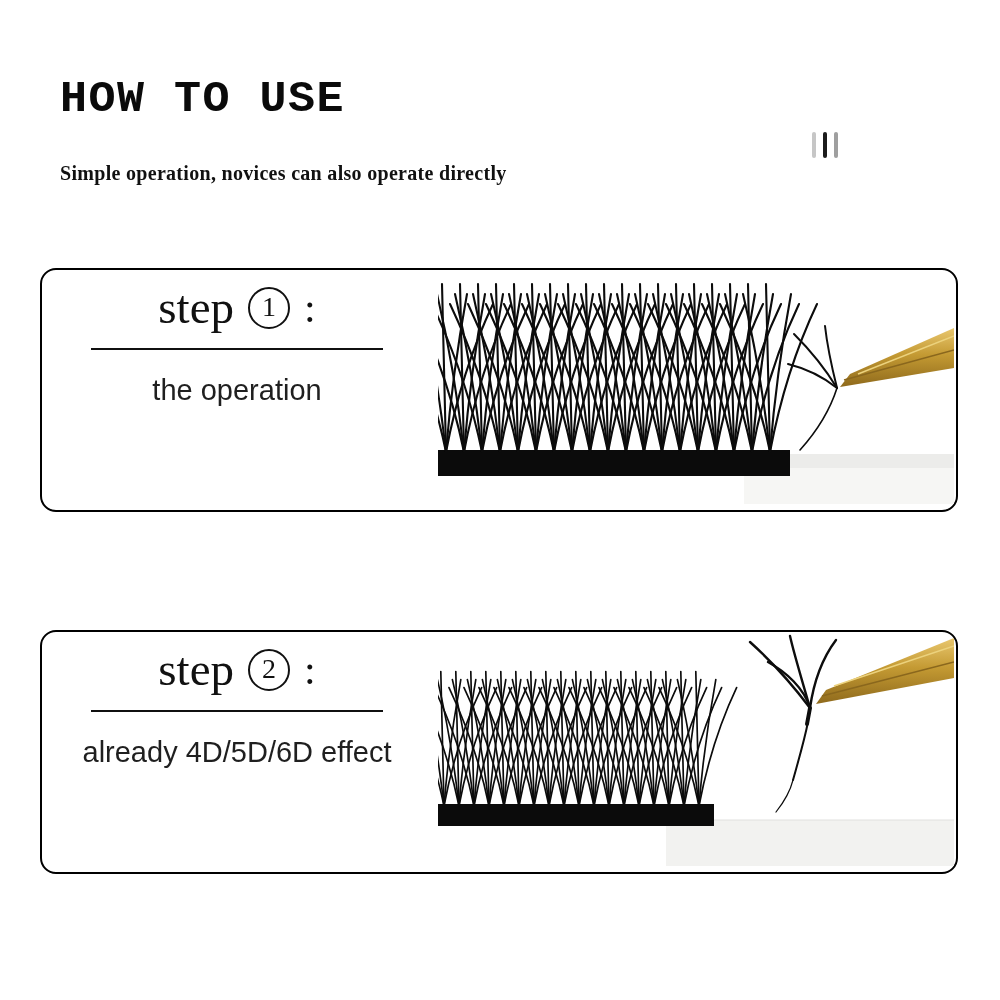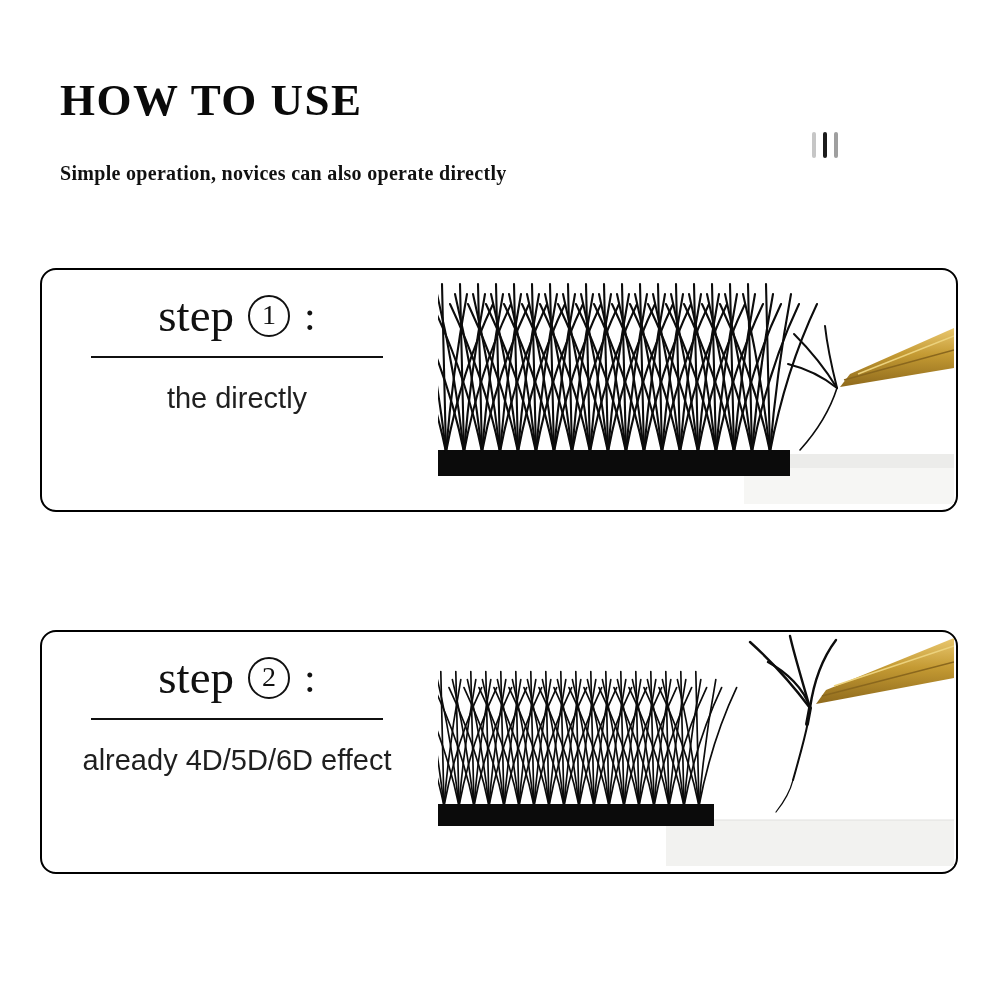--- a/index.html
+++ b/index.html
@@ -2,21 +2,21 @@
 <html><head>
 <meta charset="utf-8">
 <style>
   html,body{margin:0;padding:0;}
   body{
     width:1000px;height:1000px;background:#ffffff;position:relative;overflow:hidden;
     font-family:"Liberation Sans",sans-serif;
   }
   .title{
     position:absolute;left:60px;top:74px;margin:0;
-    font-family:Liberation Serif, serif;
+    font-family:Liberation Mono, monospace;
     font-weight:700;font-size:45px;letter-spacing:1.5px;color:#0a0a0a;
   }
   .subtitle{
     position:absolute;left:60px;top:162px;margin:0;
     font-family:"Liberation Serif","DejaVu Serif",serif;
     font-weight:700;font-size:20px;letter-spacing:.3px;color:#111;
   }
   .marks{position:absolute;left:812px;top:132px;display:flex;gap:7px;}
   .marks span{width:4px;height:26px;border-radius:2px;display:block;}
   .marks .m1{background:#c6c6c6;}
@@ -28,21 +28,21 @@
     border:2px solid #000;border-radius:16px;overflow:hidden;
   }
   #panel1{top:268px;}
   #panel2{top:630px;}
 
   .step-copy{
     position:absolute;left:0;top:0;width:390px;height:100%;
     display:flex;flex-direction:column;align-items:center;
   }
   .step-label-row{
-    margin-top:20px;display:flex;align-items:center;
+    margin-top:12px;display:flex;align-items:center;
     font-family:"Liberation Serif","DejaVu Serif",serif;
     font-size:47px;color:#111;line-height:1.1;
   }
   .circle{
     width:42px;height:42px;border:2.5px solid #111;border-radius:50%;
     display:flex;align-items:center;justify-content:center;
     font-size:28px;margin:0 4px 0 14px;box-sizing:border-box;
   }
   .colon{margin-left:10px;font-size:42px;}
   .step-rule{width:292px;height:2px;background:#101010;margin-top:14px;}
@@ -88,21 +88,21 @@
     <div class="step-copy">
       <div class="step-label-row">
         <span>step</span>
         <span class="circle">
             <span>1</span>
           </span>
         <span class="colon">:</span>
       </div>
       <div class="step-rule"></div>
       <div class="step-lines">
-        <div>the directly</div>
+        <div>the operation</div>
       </div>
     </div>
 
     <svg class="photo" viewBox="0 0 516 232">
       <rect x="336" y="182" width="180" height="14" fill="#ececea"></rect>
       <rect x="306" y="196" width="210" height="36" fill="#f6f6f4"></rect>
       <rect x="0" y="178" width="352" height="26" fill="#0b0b0b"></rect>
       <g>
           <use href="#lashfan" xlink:href="#lashfan" transform="translate(8,180) scale(1)"></use>
           <use href="#lashfan" xlink:href="#lashfan" transform="translate(26,180) scale(1)"></use>

